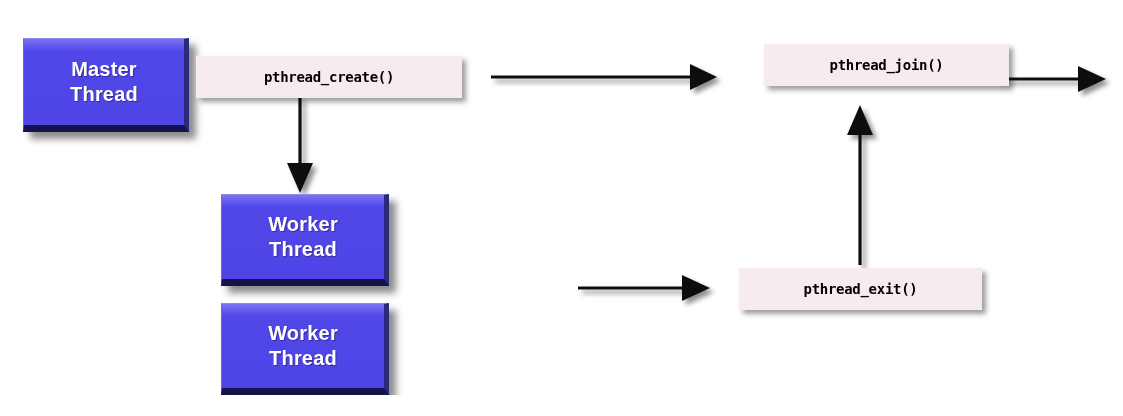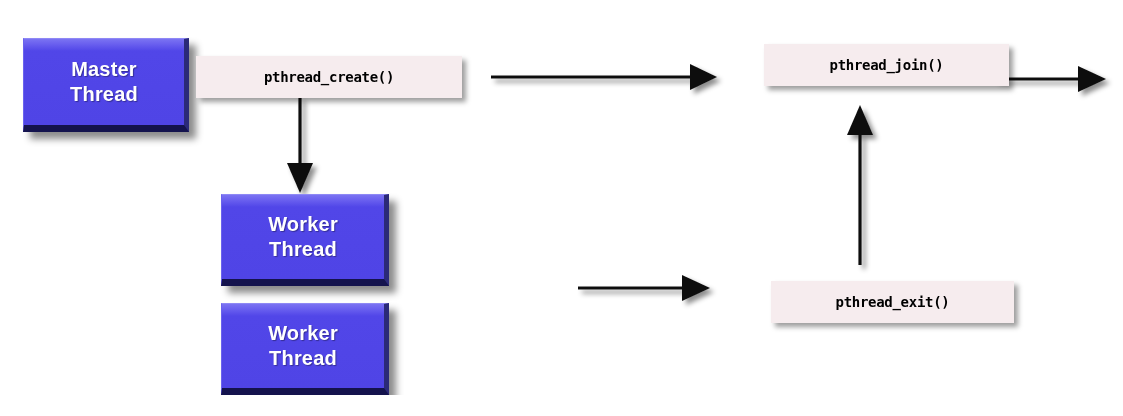--- a/index.html
+++ b/index.html
@@ -59,21 +59,21 @@
     display: flex;
     align-items: center;
     justify-content: center;
     padding: 8px 6px;
     white-space: nowrap;
     box-shadow: 4px 4px 5px rgba(0,0,0,0.38);
     letter-spacing: -0.3px;
   }
   #label-create { left: 196px; top: 56px;  width: 266px; height: 42px; }
   #label-join   { left: 740px; top: 44px;  width: 245px; height: 42px; margin-left: 24px; }
-  #label-exit   { left: 739px; top: 281px; width: 243px; height: 42px; margin-left: 32px; }
+  #label-exit   { left: 739px; top: 268px; width: 243px; height: 42px; }
 
   
   .plain-label {
     position: absolute;
     color: #000000;
     font-family: "Liberation Sans", sans-serif;
     font-weight: bold;
     font-size: 23px;
     line-height: 1;
     white-space: nowrap;

